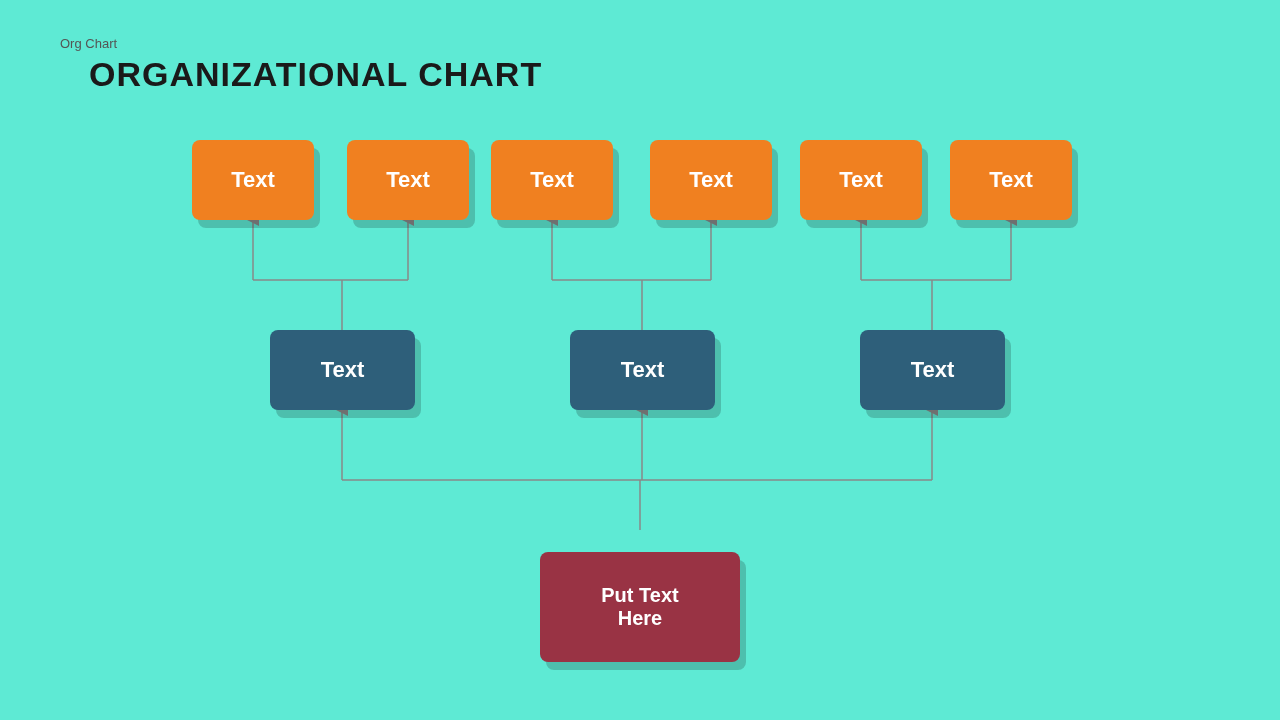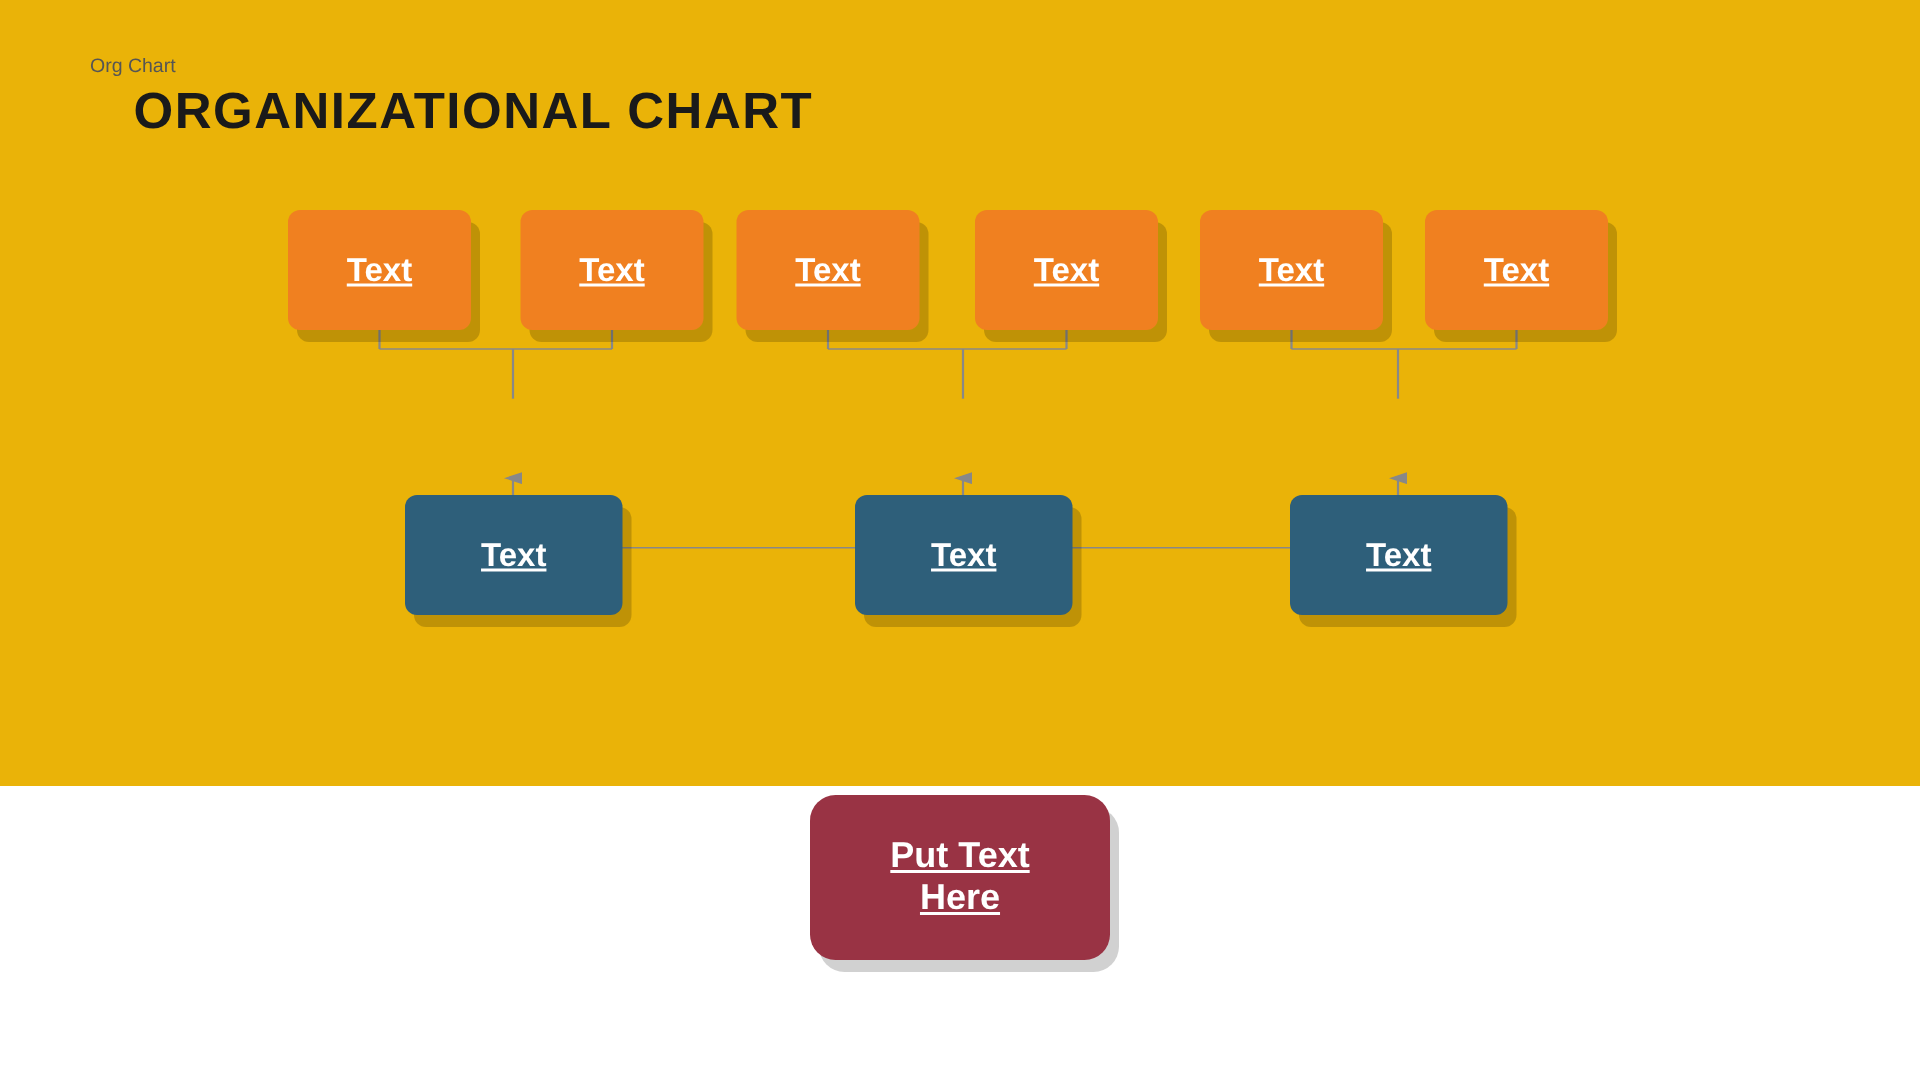--- a/index.html
+++ b/index.html
@@ -8,23 +8,23 @@
       width: 1280px;
       height: 720px;
       background: #ffffff;
       font-family: 'Segoe UI', Arial, sans-serif;
       overflow: hidden;
       position: relative;
     }
 
     .page {
       width: 1280px;
-      height: 524px;
+      height: 720px;
       position: relative;
-      background: #eab308;
+      background: #5eead4;
     }
 
     .header {
       position: absolute;
       top: 36px;
       left: 60px;
     }
 
     .subtitle {
       font-size: 13px;
@@ -54,21 +54,20 @@
     .box {
       position: absolute;
       border-radius: 8px;
       display: flex;
       align-items: center;
       justify-content: center;
       font-size: 22px;
       font-weight: 700;
       color: #fff;
       text-align: center;
-      text-decoration: underline;
     }
 
     .box-shadow {
       filter: drop-shadow(6px 8px 0px rgba(0,0,0,0.18));
     }
 
     .orange { background: #F08020; }
     .blue { background: #2E5F7A; }
     .red { background: #993344; }
 
@@ -80,21 +79,21 @@
     .box-o4 { width: 122px; height: 80px; left: 650px; top: 0; }
     .box-o5 { width: 122px; height: 80px; left: 800px; top: 0; }
     .box-o6 { width: 122px; height: 80px; left: 950px; top: 0; }
 
     
     .box-b1 { width: 145px; height: 80px; left: 270px; top: 190px; }
     .box-b2 { width: 145px; height: 80px; left: 570px; top: 190px; }
     .box-b3 { width: 145px; height: 80px; left: 860px; top: 190px; }
 
     
-    .box-r1 { width: 200px; height: 110px; left: 540px; top: 390px; font-size: 24px; border-radius: 17px; }
+    .box-r1 { width: 200px; height: 110px; left: 540px; top: 412px; font-size: 20px; }
 
     
     .connectors {
       position: absolute;
       top: 0;
       left: 0;
       width: 100%;
       height: 100%;
       pointer-events: none;
     }

